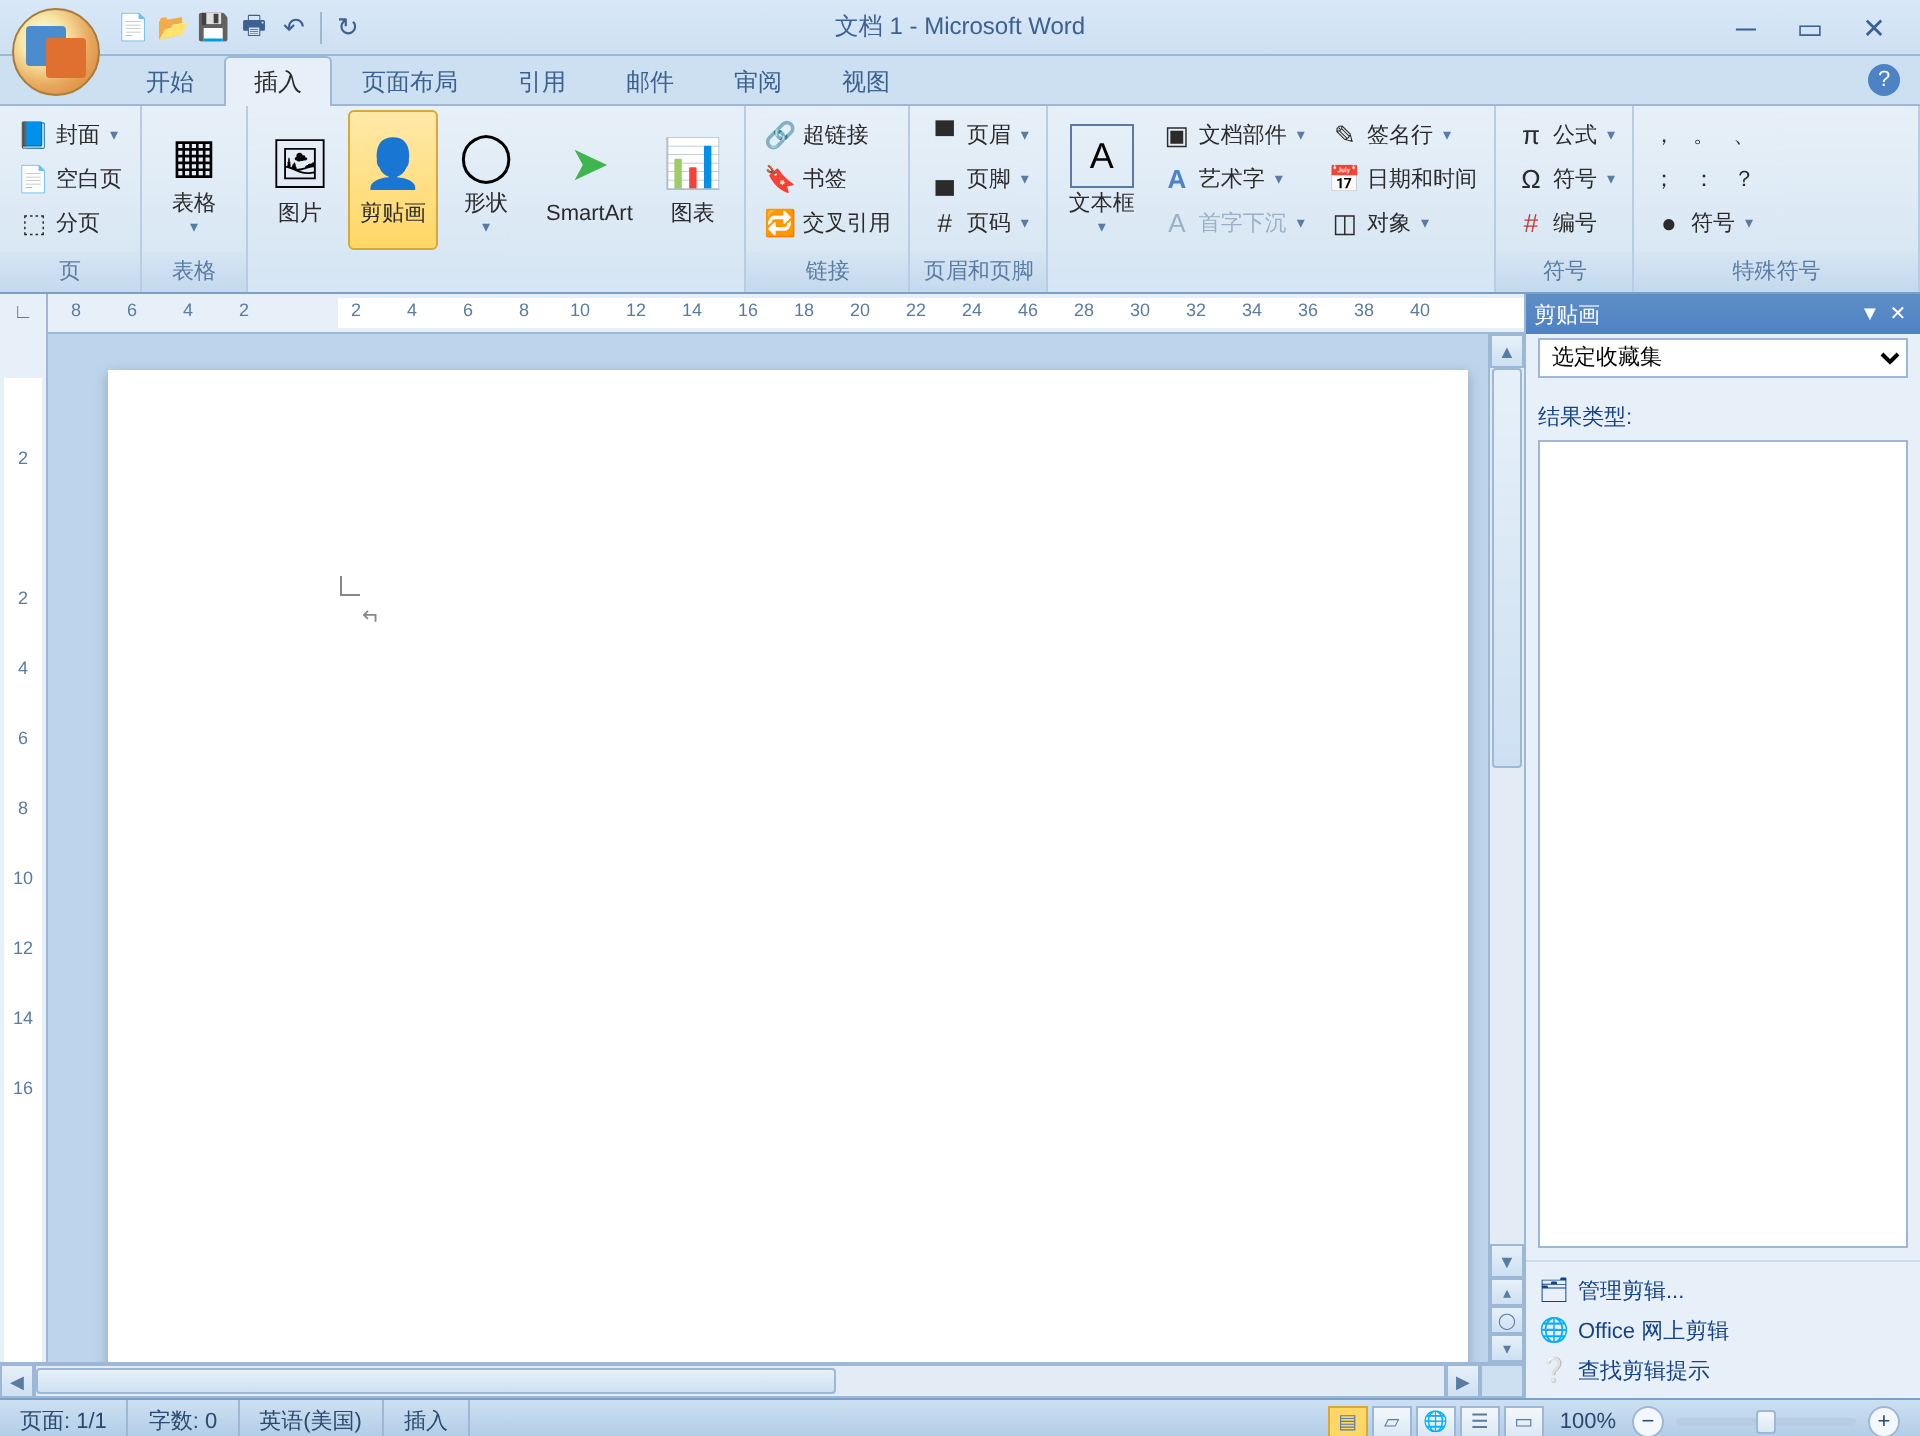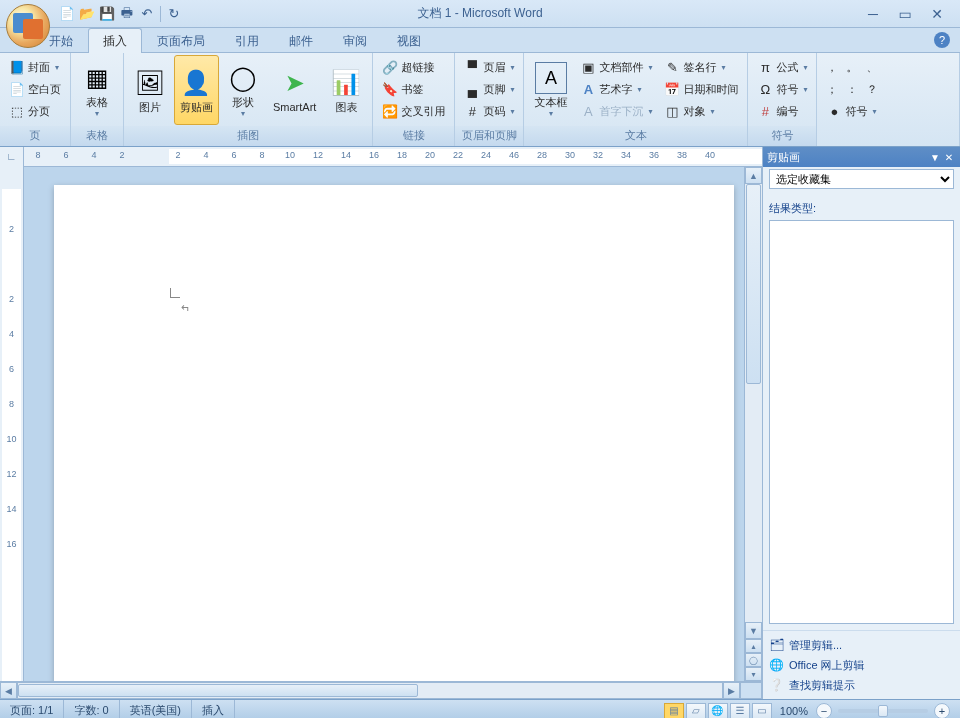--- a/index.html
+++ b/index.html
@@ -9,21 +9,21 @@
 .office-btn { width: 44px; height: 44px; background: radial-gradient(circle at 35% 35%, #fff 0%, #f7e6a5 30%, #e8a85e 60%, #d07c2e 100%); border-radius: 50%; position: absolute; left: 6px; top: 4px; z-index: 10; border: 1px solid #a67c3a; display: flex; align-items: center; justify-content: center; font-size: 9px; color: #2a5a8a; font-weight: bold; }
 .office-btn::before { content: ""; position: absolute; width: 20px; height: 20px; background: #4b8cce; border-radius: 2px; left: 6px; top: 8px; }
 .office-btn::after { content: ""; position: absolute; width: 20px; height: 20px; background: #e07030; border-radius: 2px; right: 6px; bottom: 8px; }
 .qat { margin-left: 58px; display: flex; gap: 2px; align-items: center; }
 .qat-btn { width: 18px; height: 18px; border: none; background: transparent; cursor: pointer; display: flex; align-items: center; justify-content: center; font-size: 13px; color: #3c6190; }
 .qat-sep { width: 1px; height: 16px; background: #9cb8d6; margin: 0 2px; }
 .title-text { position: absolute; left: 50%; transform: translateX(-50%); color: #3c6190; font-size: 12px; }
 .win-controls { margin-left: auto; display: flex; gap: 10px; margin-right: 12px; }
 .win-btn { width: 22px; height: 16px; border: none; background: transparent; cursor: pointer; color: #3c6190; font-size: 14px; display: flex; align-items: center; justify-content: center; }
 
-.tabs-row { height: 25px; background: #cde0f2; display: flex; align-items: flex-end; padding-left: 34px; border-bottom: 1px solid #9cb8d6; position: relative; }
+.tabs-row { height: 25px; background: #cde0f2; display: flex; align-items: flex-end; padding-left: 58px; border-bottom: 1px solid #9cb8d6; position: relative; }
 .tab { padding: 4px 14px 3px; color: #3c6190; cursor: pointer; font-size: 12px; border: 1px solid transparent; border-bottom: none; position: relative; top: 1px; }
 .tab.active { background: #e7f0f8; border-color: #9cb8d6; border-radius: 3px 3px 0 0; color: #2b2b2b; }
 .help-btn { position: absolute; right: 10px; top: 4px; width: 16px; height: 16px; border-radius: 50%; background: #4d82c4; color: white; font-size: 11px; display: flex; align-items: center; justify-content: center; cursor: pointer; }
 
 .ribbon { height: 94px; background: linear-gradient(#e7f0f8, #d5e5f3); display: flex; border-bottom: 1px solid #7ba1c9; }
 .rgroup { border-right: 1px solid #b6cde4; display: flex; flex-direction: column; padding: 2px 4px 0; }
 .rgroup-body { flex: 1; display: flex; align-items: flex-start; gap: 2px; }
 .rgroup-label { text-align: center; color: #5a7ca3; font-size: 11px; padding: 2px 0 3px; background: linear-gradient(#d5e5f3,#c4d9ee); margin: 0 -4px; }
 .rbtn-big { display: flex; flex-direction: column; align-items: center; justify-content: center; padding: 2px 5px; cursor: pointer; border: 1px solid transparent; border-radius: 3px; gap: 2px; min-width: 42px; height: 70px; }
 .rbtn-big.active { background: linear-gradient(#ffe9a8, #ffd766); border-color: #d8a838; }
@@ -175,21 +175,20 @@
         </div>
       <div class="rbtn-big">
           <span class="icon" style="color:#3eb54e;">➤</span>
           <span class="lbl">SmartArt</span>
         </div>
       <div class="rbtn-big">
           <span class="icon">📊</span>
           <span class="lbl">图表</span>
         </div>
     </div>
-    <div class="rgroup-label">插图</div>
   </div>
 
   <div class="rgroup">
     <div class="rgroup-body">
       <div class="rbtn-sm-col">
         <div class="rbtn-sm">
             <span class="sicon">🔗</span>
             <span>超链接</span>
           </div>
         <div class="rbtn-sm">
@@ -262,21 +261,20 @@
             <span class="sicon">📅</span>
             <span>日期和时间</span>
           </div>
         <div class="rbtn-sm">
             <span class="sicon">◫</span>
             <span>对象</span>
             <span class="dd-sm">▾</span>
           </div>
       </div>
     </div>
-    <div class="rgroup-label">文本</div>
   </div>
 
   <div class="rgroup">
     <div class="rgroup-body">
       <div class="rbtn-sm-col">
         <div class="rbtn-sm">
             <span class="sicon">π</span>
             <span>公式</span>
             <span class="dd-sm">▾</span>
           </div>
@@ -299,20 +297,21 @@
       <div class="rbtn-sm-col">
         <div class="rbtn-sm"><span>，</span>&nbsp;<span>。</span>&nbsp;<span>、</span></div>
         <div class="rbtn-sm"><span>；</span>&nbsp;<span>：</span>&nbsp;<span>？</span></div>
         <div class="rbtn-sm">
             <span class="sicon">●</span>
             <span>符号</span>
             <span class="dd-sm">▾</span>
           </div>
       </div>
     </div>
+    <div class="rgroup-label">特殊符号</div>
   </div>
 </div>
 
 <div class="workarea">
   <div class="editor-area">
     <div class="hruler">
       <div class="ruler-corner">∟</div>
       <div class="ruler-track">
         <div class="ruler-white"></div>
         <div class="ruler-marks" id="hruler-marks">

